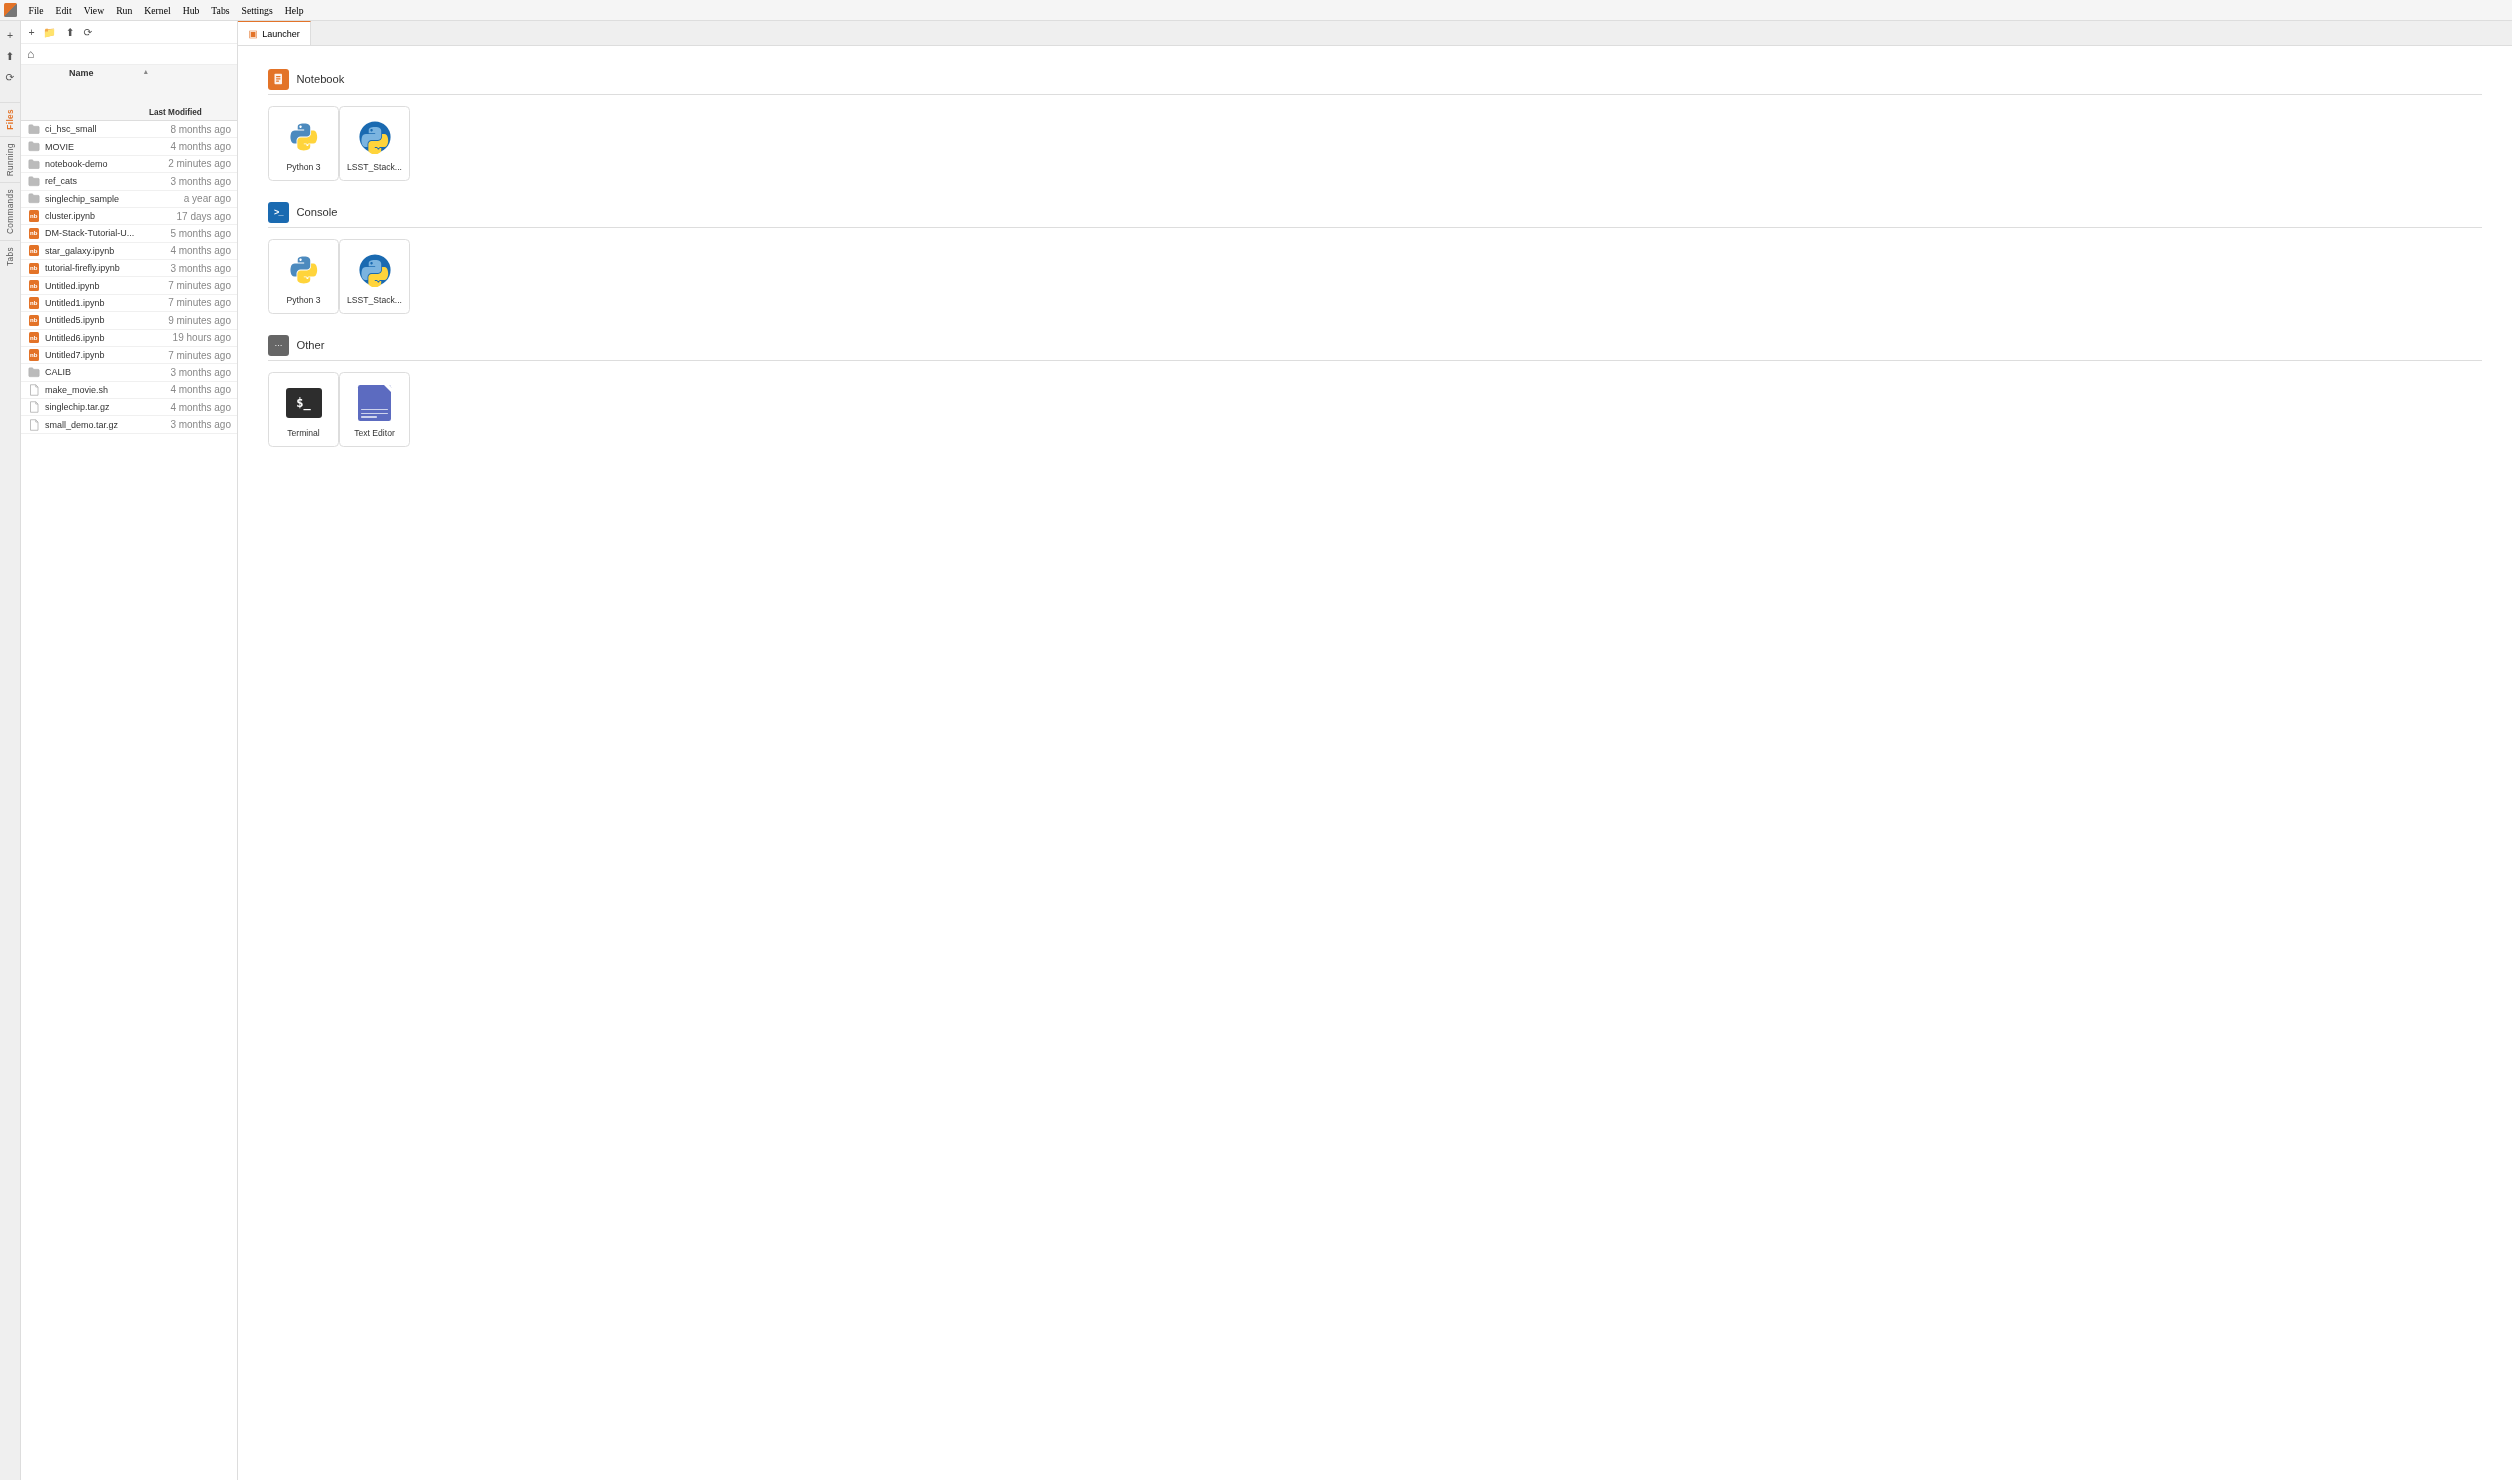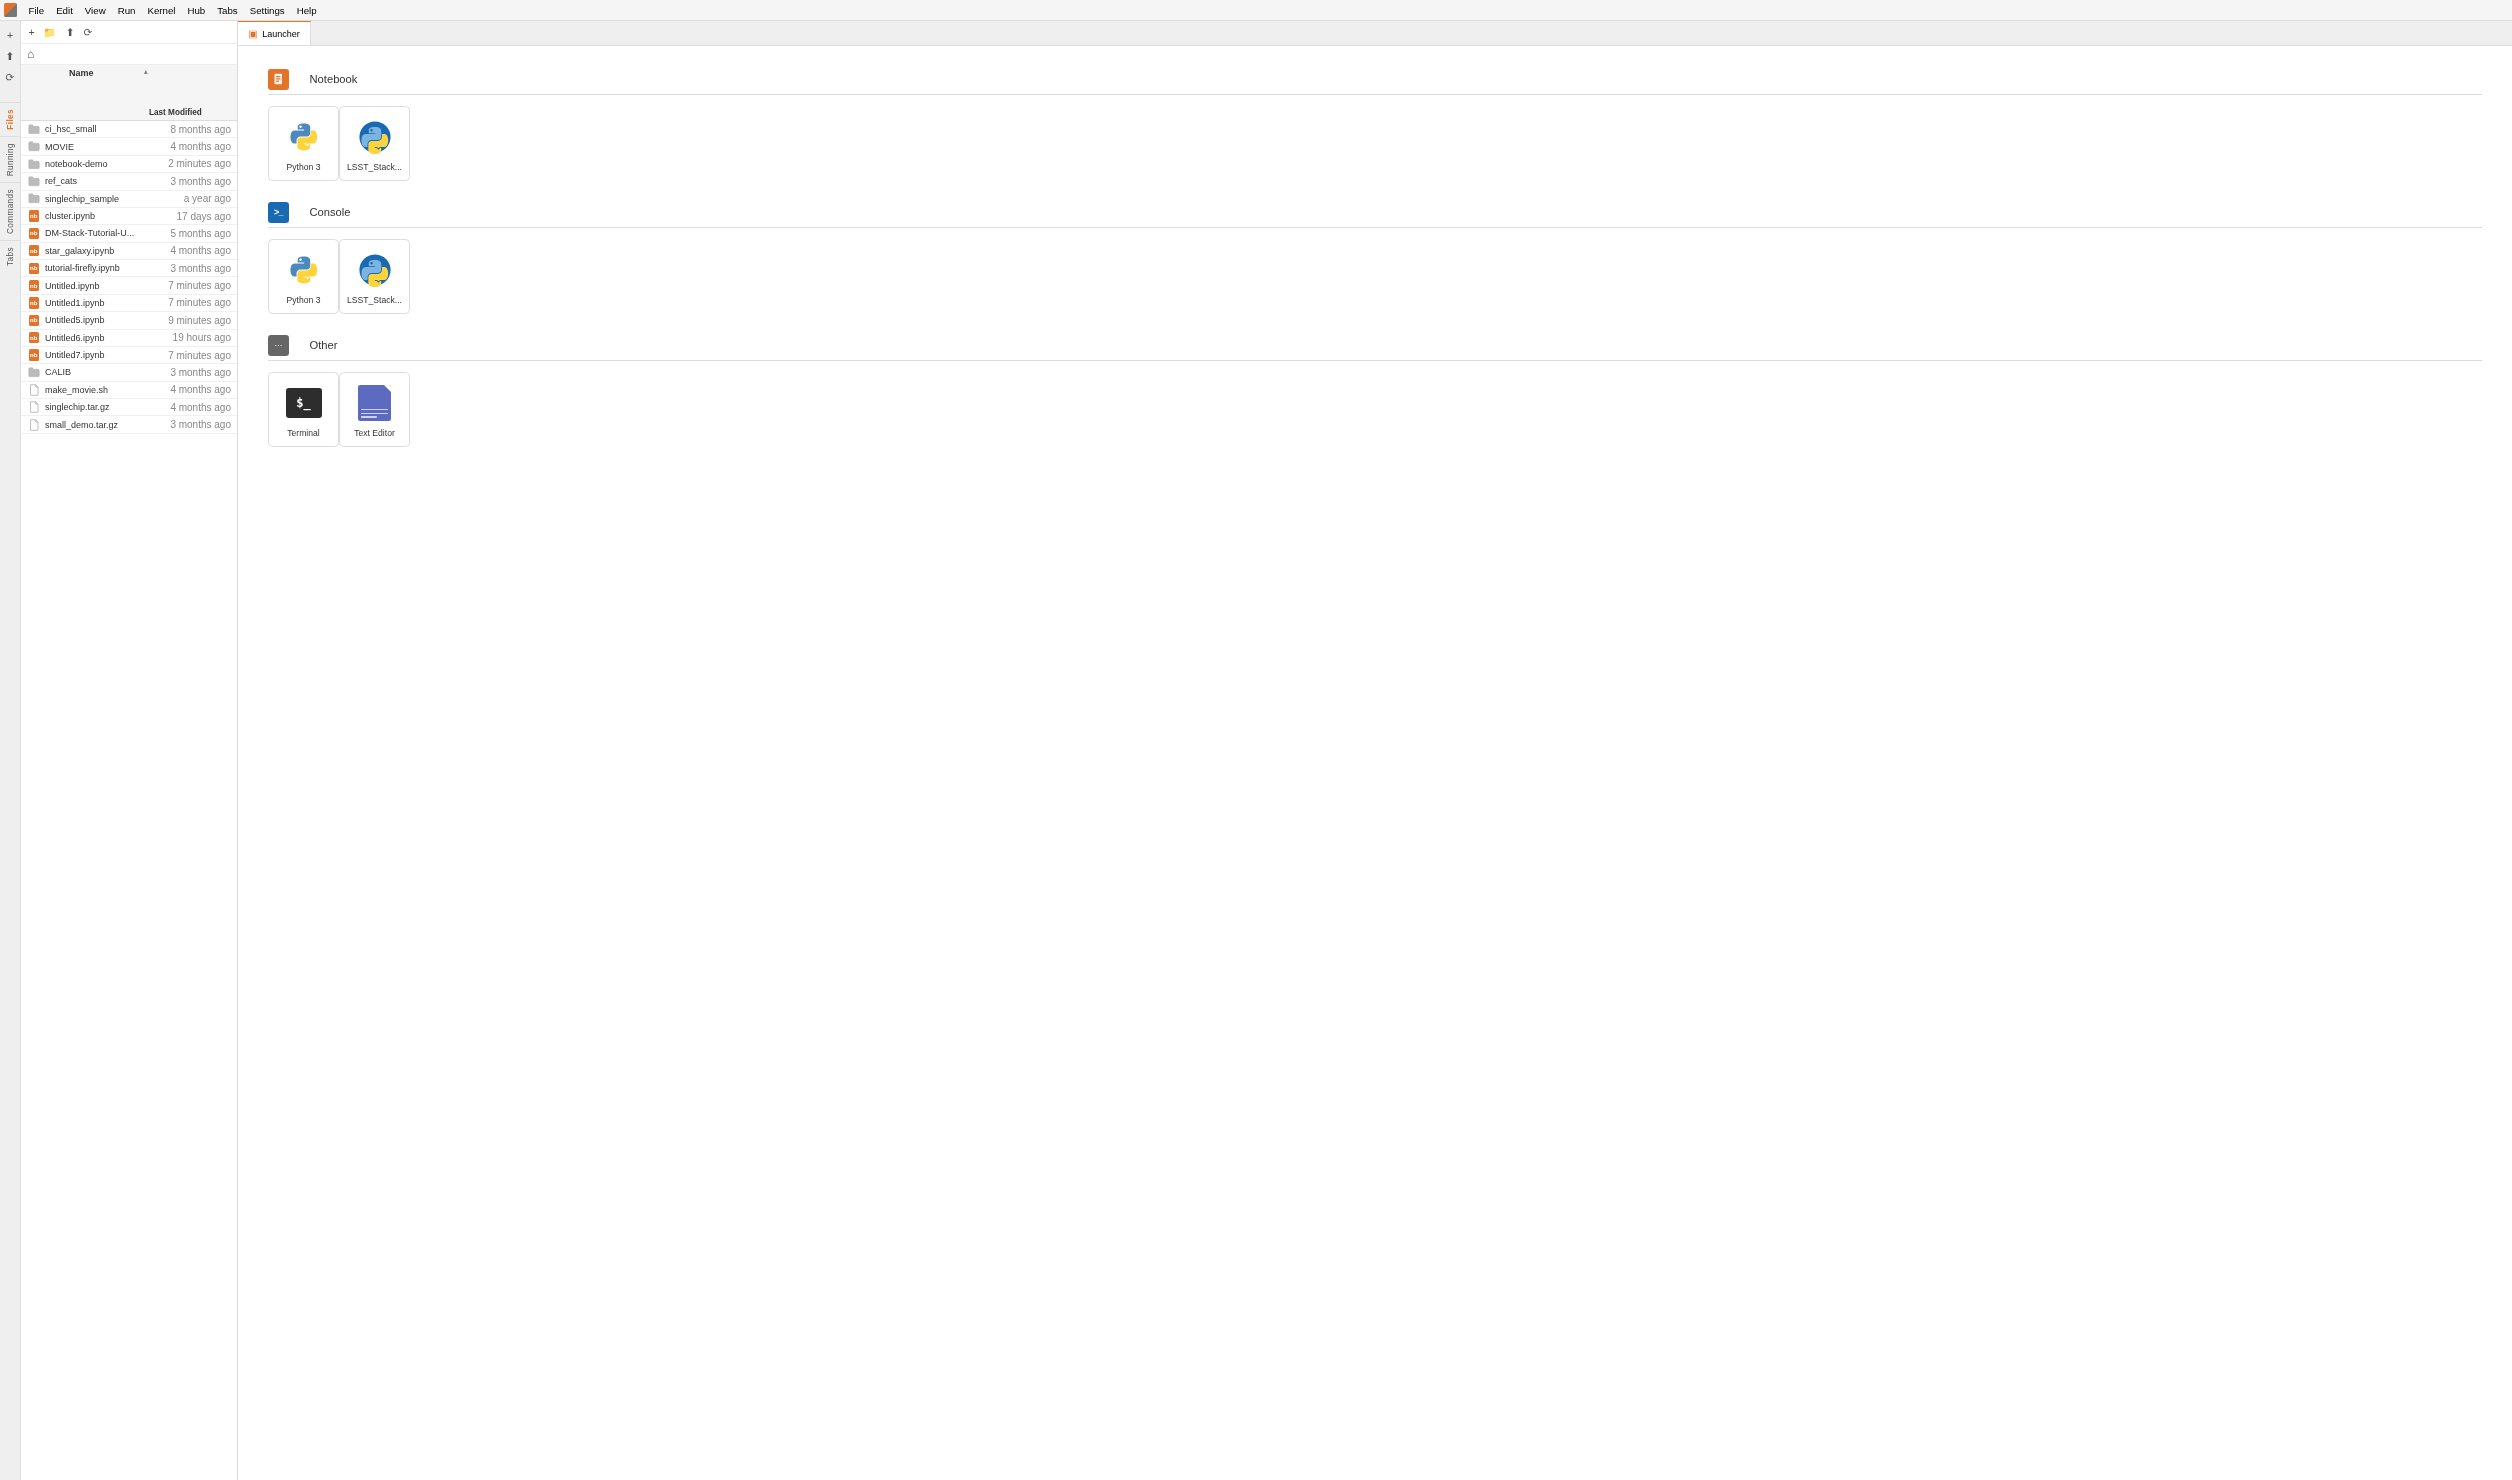--- a/index.html
+++ b/index.html
@@ -2,21 +2,21 @@
 <html style="font-size:12px"><head>
   <meta charset="utf-8">
   <style>
     * { box-sizing: border-box; margin: 0; padding: 0; }
     body { font-family: -apple-system, BlinkMacSystemFont, 'Segoe UI', Helvetica, Arial, sans-serif; font-size: 9.7px; background: #f5f5f5; overflow: hidden; height: 100vh; display: flex; flex-direction: column; }
 
     
     #menubar { display: flex; align-items: center; background: #f5f5f5; border-bottom: 0.7px solid #ddd; padding: 0 3px; height: 21px; flex-shrink: 0; }
     #menubar .logo { width: 15px; height: 15px; margin-right: 4.5px; display: flex; align-items: center; justify-content: center; }
     .logo-icon { width: 13.5px; height: 13.5px; background: linear-gradient(135deg, #e37328 50%, #777 50%); border-radius: 1.5px; }
-    .menu-item { padding: 1.5px 6px; cursor: pointer; border-radius: 2.2px; }
+    .menu-item { padding: 1.5px 6px; cursor: pointer; border-radius: 2.2px; font-family: Liberation Serif, serif; }
 
     
     #app { display: flex; flex: 1; overflow: hidden; }
 
     
     #sidebar-icons { width: 21px; background: #efefef; border-right: 0.7px solid #ddd; display: flex; flex-direction: column; align-items: center; padding-top: 3px; flex-shrink: 0; }
     .sidebar-icon-btn { width: 21px; height: 21px; display: flex; align-items: center; justify-content: center; cursor: pointer; border: none; background: none; font-size: 10.5px; color: #555; }
     .sidebar-label { writing-mode: vertical-rl; text-orientation: mixed; transform: rotate(180deg); font-size: 8.2px; color: #555; padding: 3px 0; cursor: pointer; letter-spacing: 0.4px; }
 
     
@@ -37,21 +37,21 @@
     
     #tabs-bar { display: flex; align-items: stretch; background: #efefef; border-bottom: 0.7px solid #ddd; height: 25.4px; flex-shrink: 0; }
     .tab { display: flex; align-items: center; padding: 0 10.5px; border-right: 0.7px solid #ddd; cursor: pointer; font-size: 9px; background: #fff; border-top: 1.5px solid transparent; white-space: nowrap; }
     .tab.active { background: #fff; border-top: 1.5px solid #e37328; }
     .tab:not(.active) { background: #efefef; color: #666; }
     .tab-icon { margin-right: 4.5px; font-size: 9.7px; color: #e37328; }
 
     
     #main-content { flex: 1; overflow-y: auto; background: #fff; padding: 22.4px 30px; }
     .launcher-section { margin-bottom: 21px; }
-    .section-header { display: flex; align-items: center; margin-bottom: 10.5px; padding-bottom: 4.5px; border-bottom: 0.7px solid #ddd; gap: 13px; }
+    .section-header { display: flex; align-items: center; margin-bottom: 10.5px; padding-bottom: 4.5px; border-bottom: 0.7px solid #ddd; }
     .section-header-icon { width: 21px; height: 21px; border-radius: 3px; display: flex; align-items: center; justify-content: center; margin-right: 7.5px; font-size: 11.2px; }
     .section-header-icon.notebook-hdr { background: #e37328; color: white; }
     .section-header-icon.console-hdr { background: #1a6ab1; color: white; font-size: 9.7px; font-weight: bold; }
     .section-title { font-size: 11.2px; font-weight: 500; color: #333; }
     .launcher-cards { display: flex; flex-wrap: wrap; }
     .launcher-card { width: 71px; border: 0.7px solid #ddd; border-radius: 4.5px; padding: 10.5px 7.5px 7.5px; display: flex; flex-direction: column; align-items: center; cursor: pointer; background: #fff; }
     .card-icon { width: 39px; height: 39px; display: flex; align-items: center; justify-content: center; margin-bottom: 6px; }
     .card-label { font-size: 8.6px; color: #333; text-align: center; }
 
     

